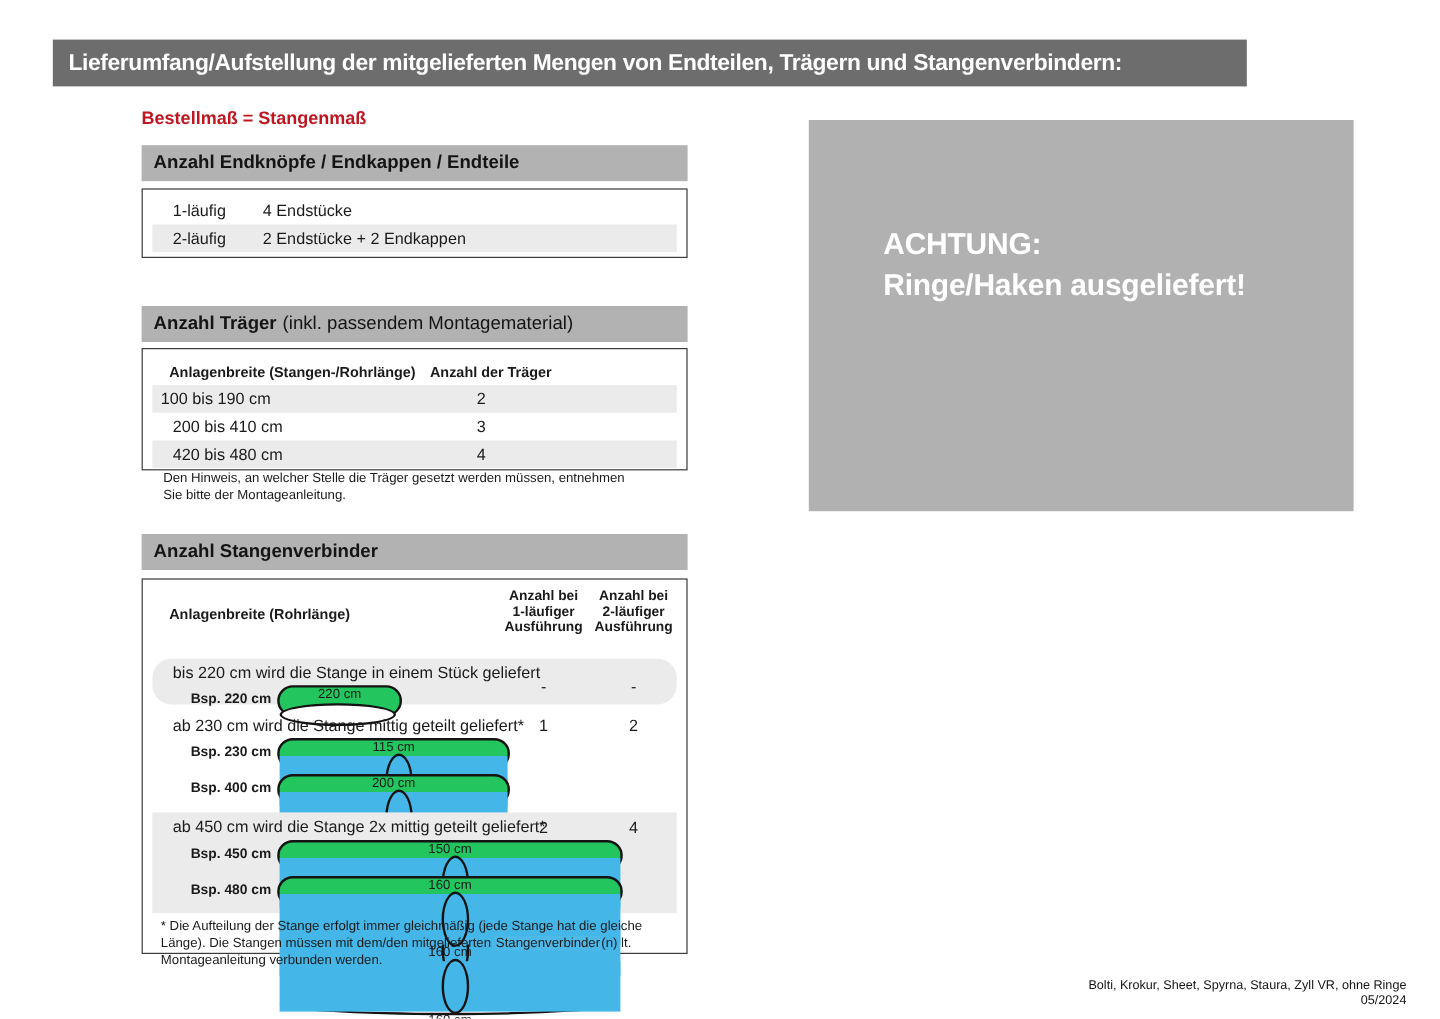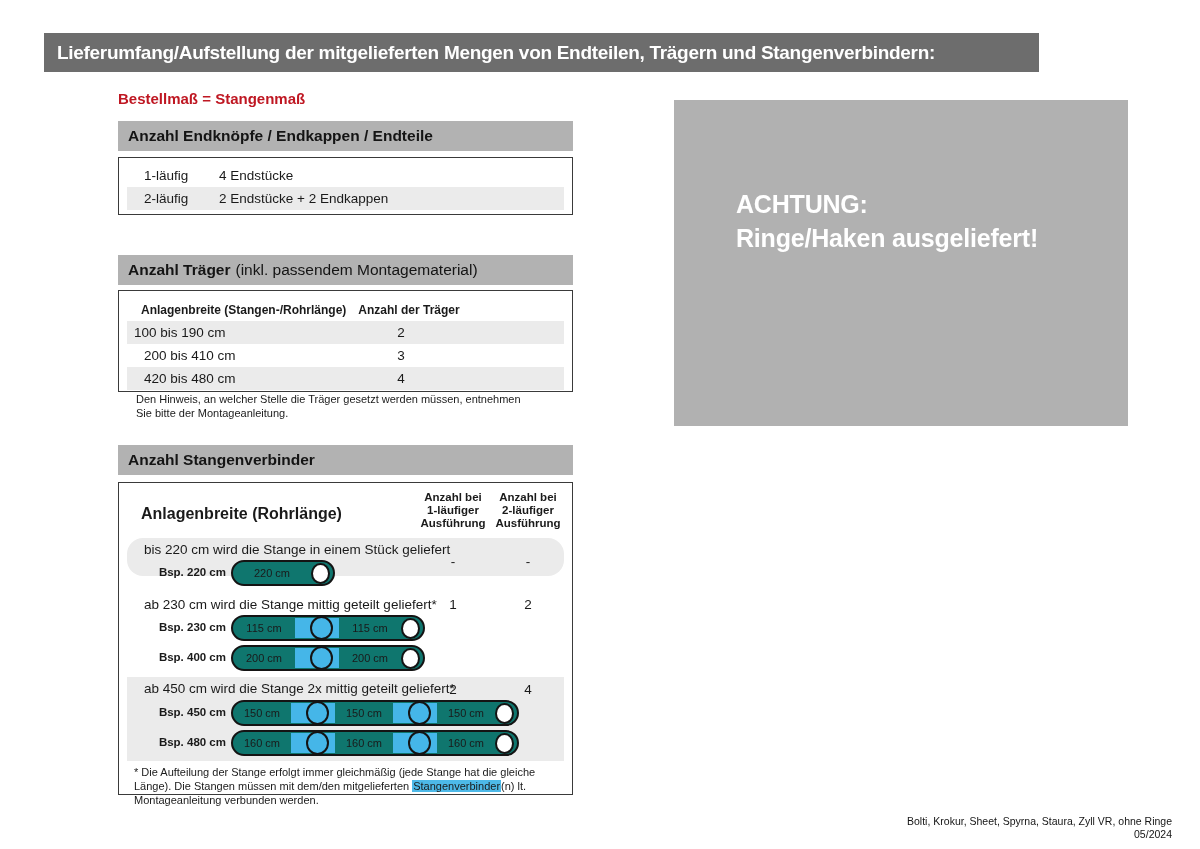--- a/index.html
+++ b/index.html
@@ -37,22 +37,22 @@
   .t2count{position:absolute;width:120px;text-align:center;font-size:13.5px;}
   .note{position:absolute;font-size:11px;line-height:13.5px;}
 
   
   .s3colhead{position:absolute;font-size:11.5px;font-weight:700;line-height:13px;
              white-space:pre-line;text-align:center;width:80px;}
   .group{position:absolute;left:8px;right:8px;}
   .gdesc{position:absolute;left:17px;top:4px;font-size:13.5px;}
   .gcount{position:absolute;width:70px;text-align:center;font-size:13.5px;}
   .bsp{position:absolute;width:69px;left:30px;text-align:right;font-size:11.5px;font-weight:700;}
-  .rod{position:absolute;height:26px;background:#0f766e;border:2.5px solid #141414;border-radius:14px;
-       display:flex;align-items:stretch;box-sizing:border-box;}
+  .rod{position:absolute;height:26px;background:#22c55e;border:2.5px solid #141414;border-radius:14px;
+       display:flex;align-items:stretch;box-sizing:border-box;flex-direction:column;}
   .rod .seg{flex:1;display:flex;align-items:center;justify-content:center;font-size:11px;}
   .rod .joint{flex:0 0 44px;position:relative;}
   .joint-blue{position:absolute;left:0;right:0;top:1px;bottom:1px;background:#45b6e8;}
   .joint-ellipse{position:absolute;left:50%;top:-1px;bottom:-1px;width:19px;margin-left:-7px;
                  border:2.5px solid #141414;border-radius:50%;}
   .endcap{flex:0 0 19px;margin:0.5px 3px 0.5px 0;border:2.5px solid #141414;border-radius:50%;
           box-sizing:border-box;background:#fff;}
   .footnote{position:absolute;left:15px;top:282px;width:440px;font-size:11px;line-height:14px;}
   .hl{background:#4db9e8;padding:0 1px;}
 
@@ -113,29 +113,29 @@
     </div>
     <div class="t2count" style="left:222px;top:80px;">4</div>
 
     <div class="note" style="left:17px;top:102px;width:400px;">Den Hinweis, an welcher Stelle die Träger gesetzt werden müssen, entnehmen Sie bitte der Montageanleitung.</div>
   </div>
 
   <div class="sechead" style="top:445px;">
     <b>Anzahl Stangenverbinder</b>
   </div>
   <div class="tbox" style="top:482px;height:313px;">
-    <div class="colhead" style="left:22px;top:22px;font-size:16px;">Anlagenbreite (Rohrlänge)</div>
+    <div class="colhead" style="left:22px;top:22px;font-size:12px;">Anlagenbreite (Rohrlänge)</div>
     <div class="s3colhead" style="left:294px;top:8px;">Anzahl bei
 1-läufiger
 Ausführung</div>
     <div class="s3colhead" style="left:369px;top:8px;">Anzahl bei
 2-läufiger
 Ausführung</div>
 
-    <div class="group stripe" style="top:55px;height:38px;border-radius:16px;">
+    <div class="group stripe" style="top:66px;height:38px;border-radius:16px;">
       <div class="gdesc">bis 220 cm wird die Stange in einem Stück geliefert</div>
       <div class="gcount" style="left:291px;top:16px;">-</div>
       <div class="gcount" style="left:366px;top:16px;">-</div>
       <div class="bsp" style="top:28px;">Bsp. 220 cm</div>
       <div class="rod" style="left:104px;top:22px;width:104px;">
         <div class="seg">220 cm</div>
         <div class="endcap"></div>
       </div>
     </div>
 

